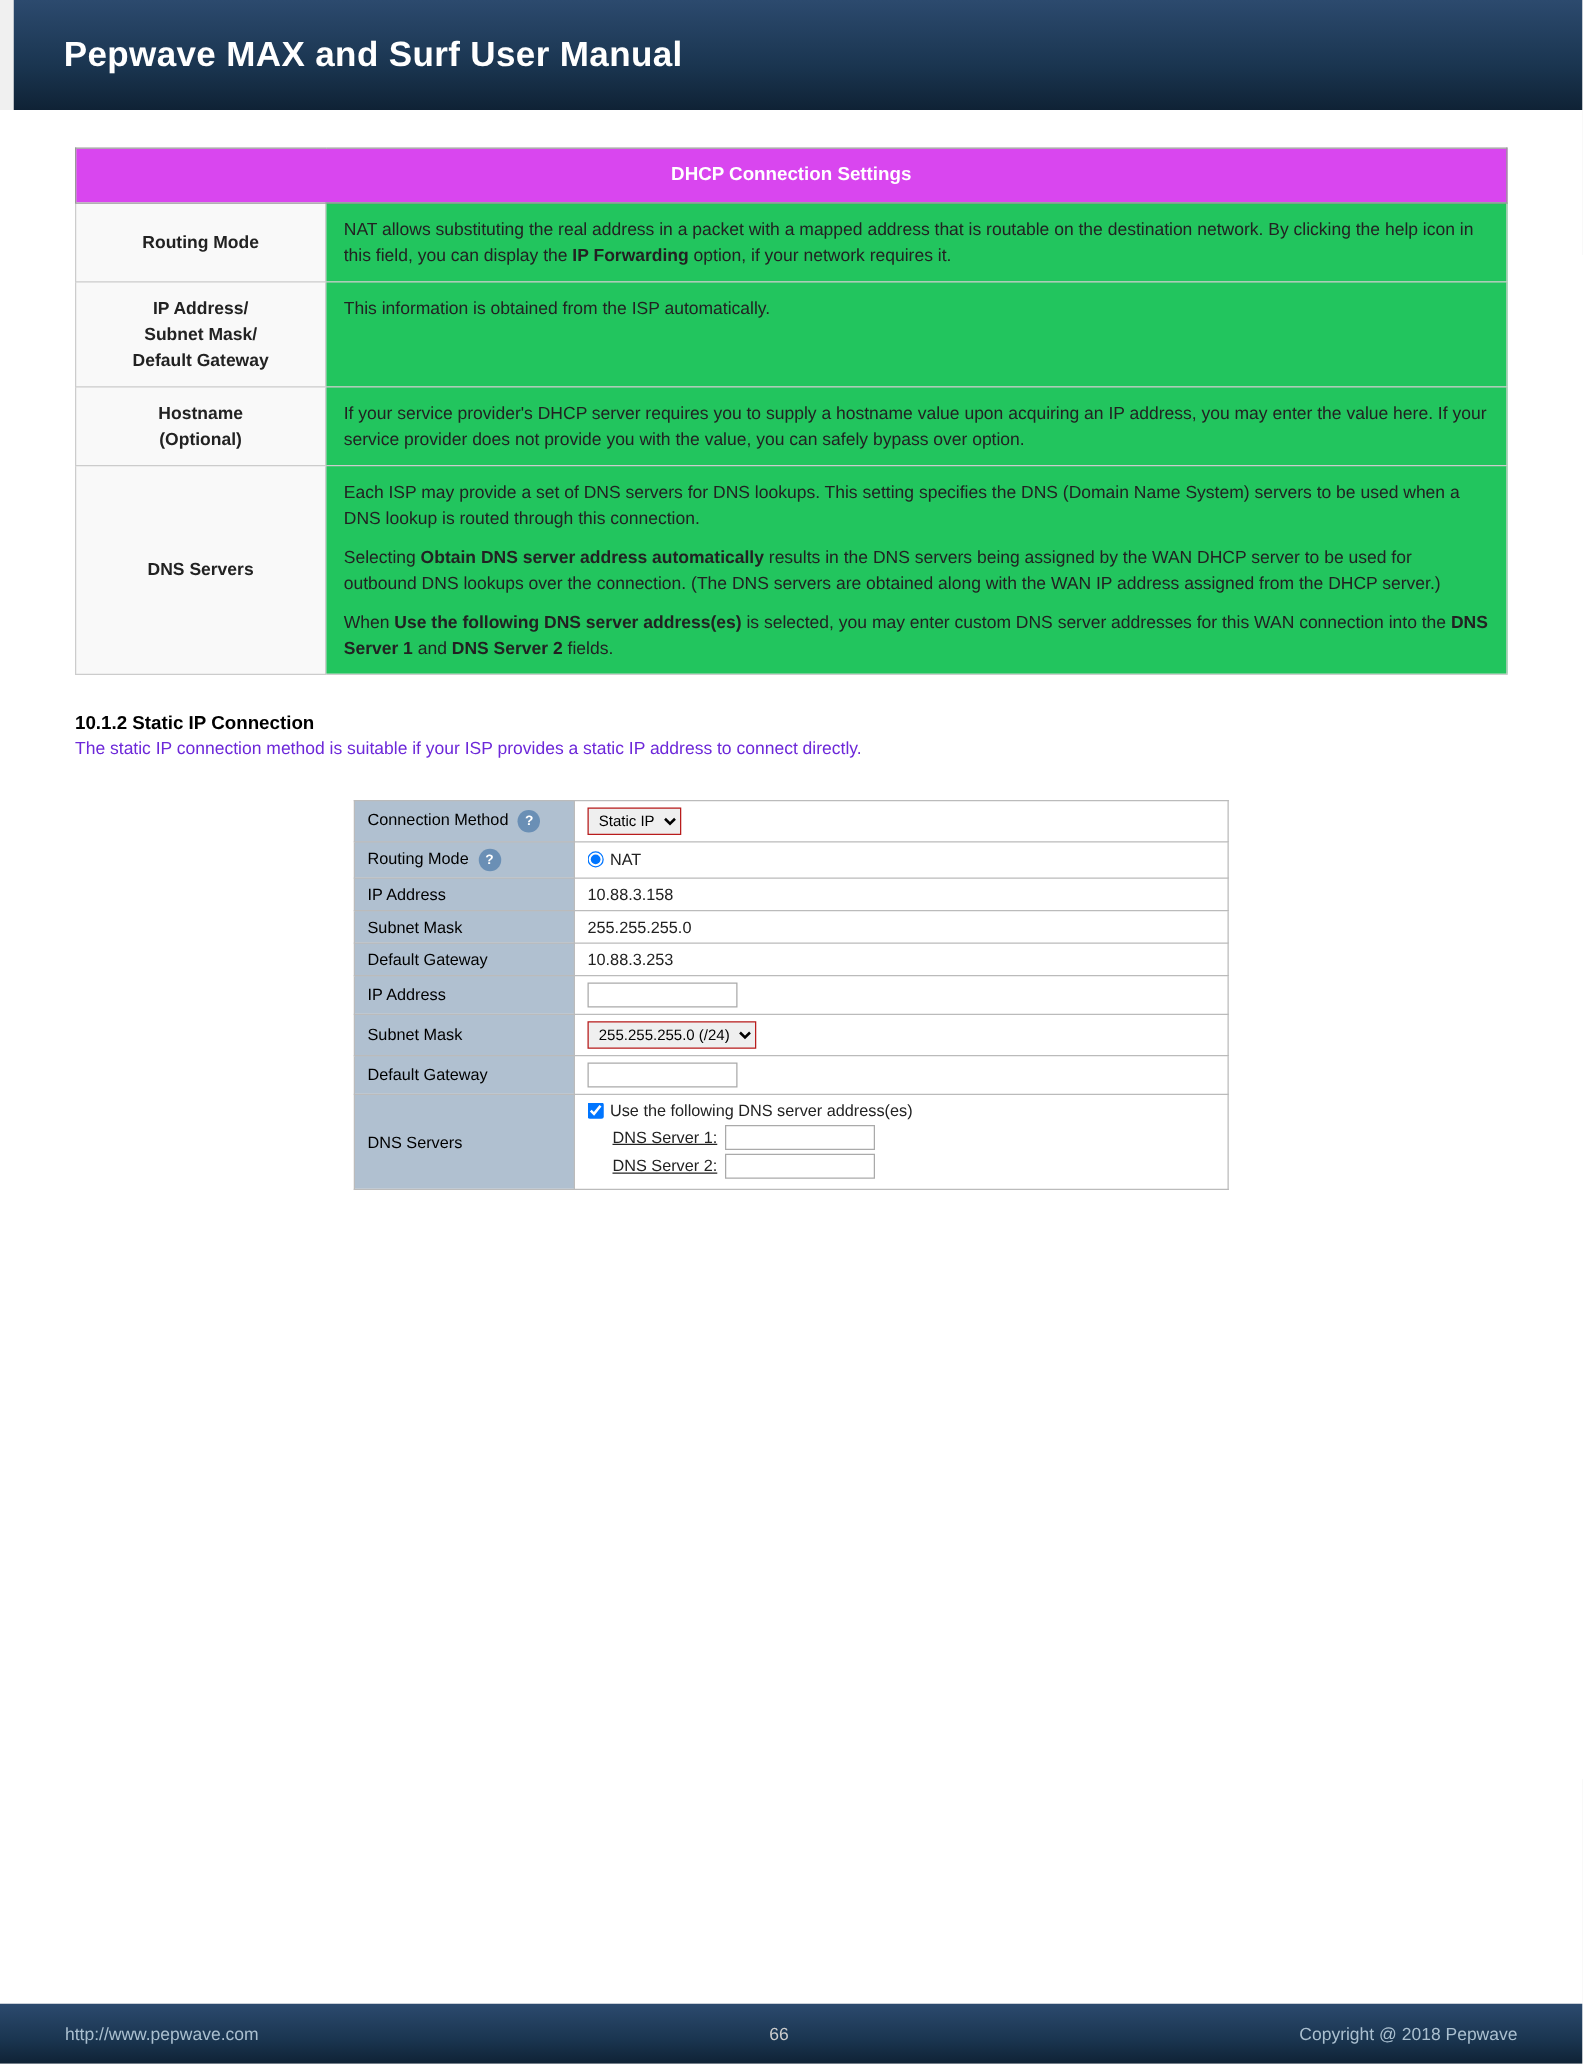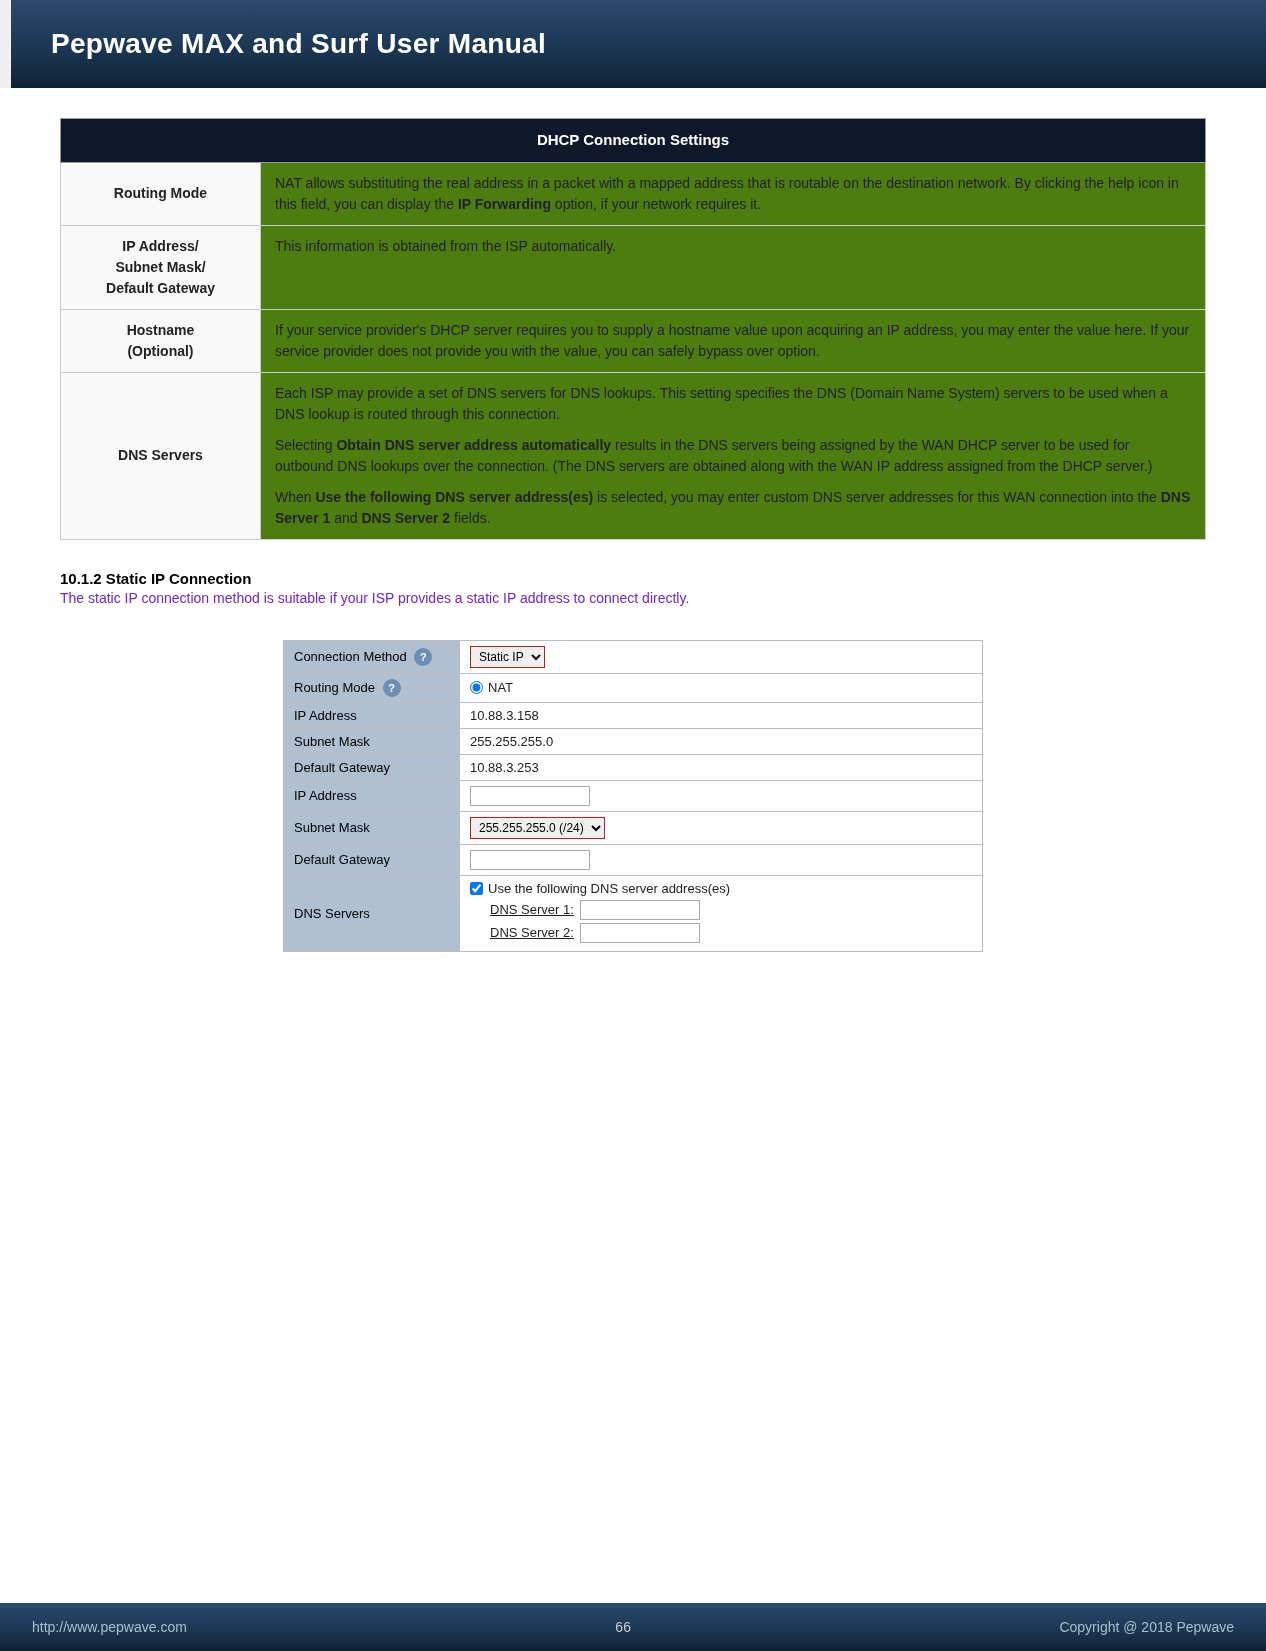--- a/index.html
+++ b/index.html
@@ -35,21 +35,21 @@
     }
 
     
     .settings-table {
       width: 100%;
       border-collapse: collapse;
       border: 1px solid #999;
       margin-bottom: 30px;
     }
     .settings-table .table-header {
-      background: #0f172a;
+      background: #d946ef;
       color: #ffffff;
       font-weight: bold;
       font-size: 15px;
       text-align: center;
       padding: 10px;
       border: 1px solid #999;
     }
     .settings-table td {
       border: 1px solid #ccc;
       padding: 10px 14px;
@@ -58,21 +58,21 @@
       color: #222;
     }
     .settings-table td.label-col {
       font-weight: bold;
       text-align: center;
       width: 200px;
       vertical-align: middle;
       background: #f9f9f9;
     }
     .settings-table td.value-col {
-      background: #4d7c0f;
+      background: #22c55e;
     }
     .settings-table .bold-inline {
       font-weight: bold;
     }
 
     
     .section-heading {
       font-size: 15px;
       font-weight: bold;
       color: #000;
@@ -148,21 +148,21 @@
       align-items: center;
       gap: 6px;
       margin-bottom: 3px;
       margin-left: 20px;
       text-decoration: underline;
     }
 
     
     .footer {
       background: linear-gradient(180deg, #2c4a6e 0%, #1a3550 60%, #0f2235 100%);
-      padding: 16px 32px;
+      padding: 16px 52px;
       display: flex;
       align-items: center;
       justify-content: space-between;
     }
     .footer span {
       color: #aabfcf;
       font-size: 14px;
     }
     .footer .page-num {
       color: #cccccc;

